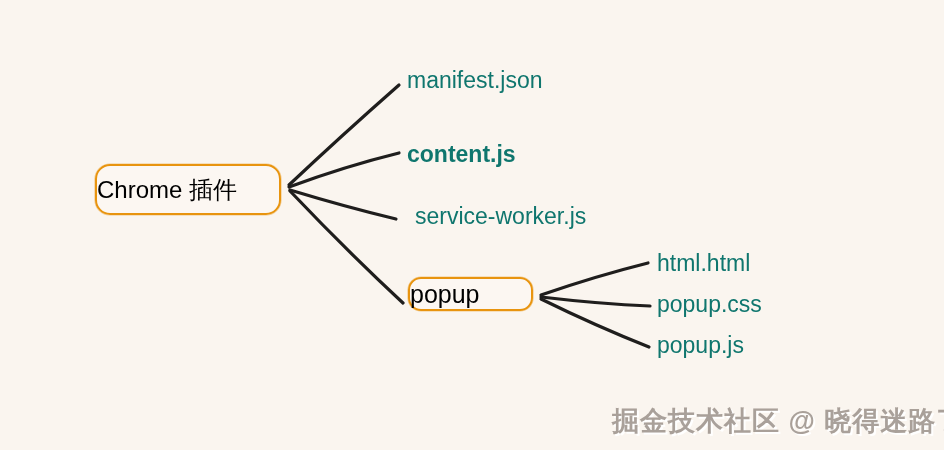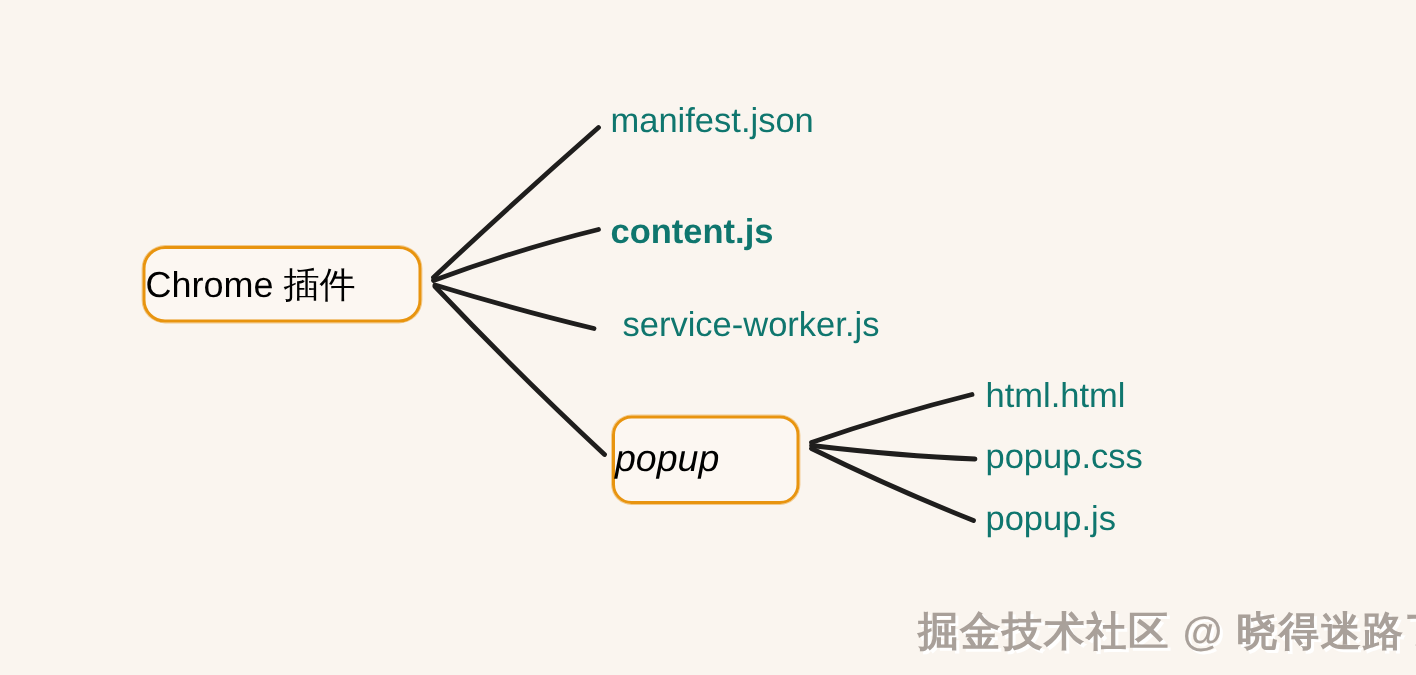--- a/index.html
+++ b/index.html
@@ -46,24 +46,23 @@
     left: 95px;
     top: 164px;
     width: 186px;
     height: 51px;
     font-size: 24px;
   }
   .node-popup {
     left: 408px;
     top: 277px;
     width: 125px;
-    height: 59px;
+    height: 34px;
     font-size: 25px;
     border-radius: 13px;
-    font-style: italic;
   }
   .leaf {
     position: absolute;
     color: #0f766e;
     font-size: 23px;
     line-height: 25px;
     white-space: nowrap;
   }
   .leaf-manifest       { left: 407px; top: 68px; }
   .leaf-content        { left: 407px; top: 142px; font-weight: bold; }

